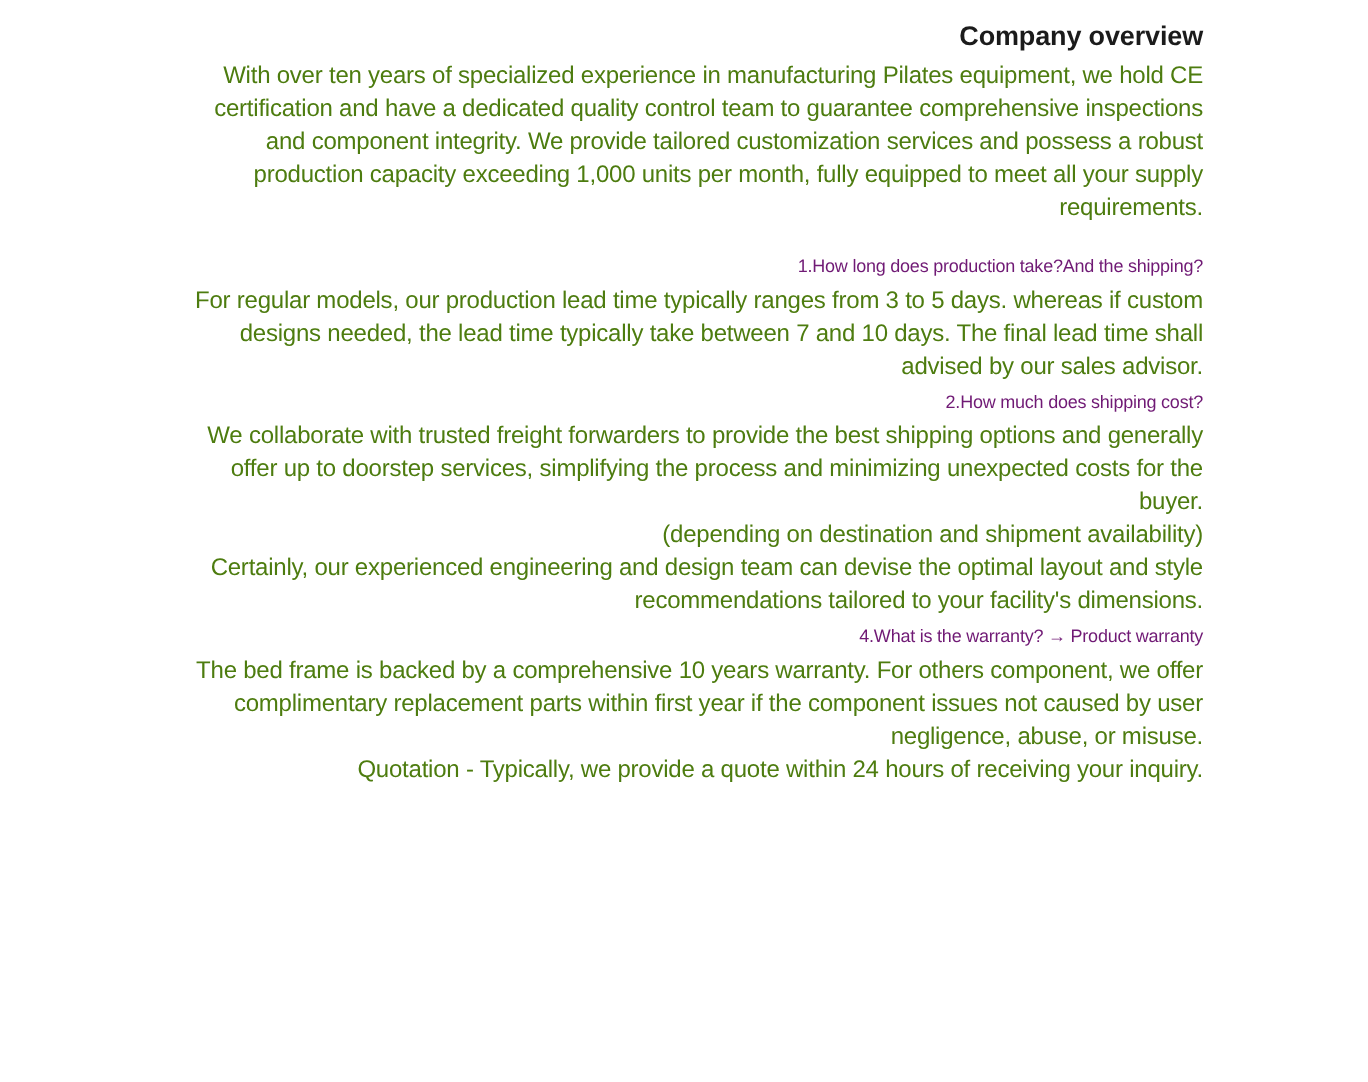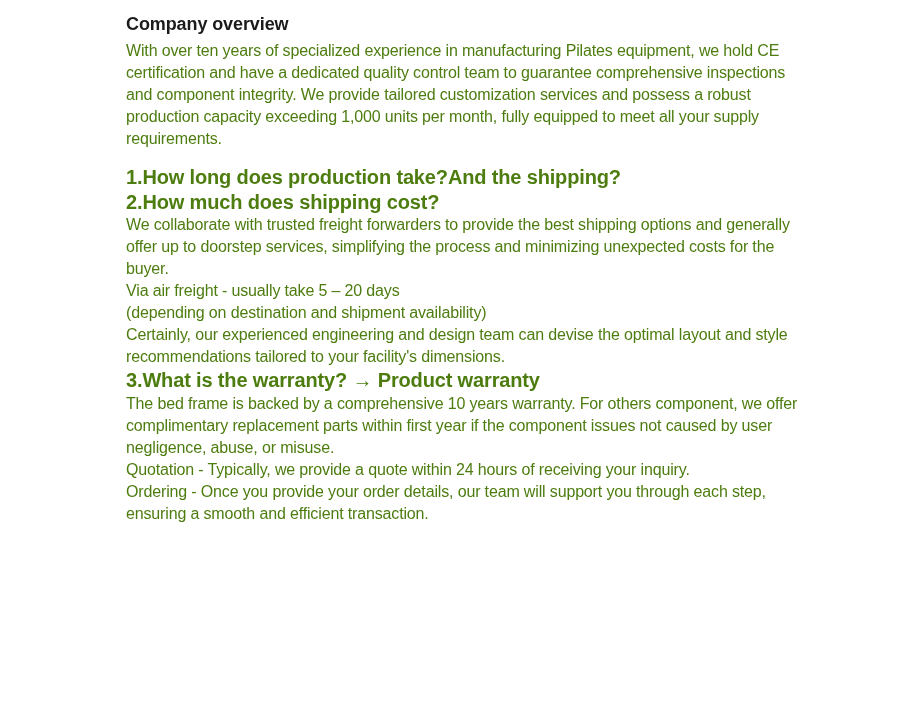--- a/index.html
+++ b/index.html
@@ -10,20 +10,21 @@
   body {
     width: 912px;
     height: 721px;
     overflow: hidden;
     font-family: "Liberation Sans", sans-serif;
   }
   .page {
     box-sizing: border-box;
     padding: 12px 0 0 126px;
     width: 724px;
+    text-align: right;
   }
   .content {
     width: 676px;
   }
   h2.section-title {
     margin: 0 0 3px 0;
     font-size: 18px;
     line-height: 25px;
     font-weight: 700;
     color: #1b1b1b;
@@ -35,46 +36,45 @@
     line-height: 22px;
     font-weight: 400;
     color: #4d7c0f;
     letter-spacing: -0.15px;
   }
   p.gap {
     margin-bottom: 15px;
   }
   h3.question {
     margin: 0;
-    font-size: 20px;
+    font-size: 12px;
     line-height: 24.5px;
-    font-weight: 700;
-    color: #4d7c0f;
+    font-weight: 400;
+    color: #701a75;
     letter-spacing: -0.15px;
   }
 </style>
 </head>
 <body>
 
 <main class="page">
   <div class="content">
 
     <h2 class="section-title">Company overview</h2>
 
     <p class="body gap">With over ten years of specialized experience in manufacturing Pilates equipment, we hold CE certification and have a dedicated quality control team to guarantee comprehensive inspections and component integrity. We provide tailored customization services and possess a robust production capacity exceeding 1,000 units per month, fully equipped to meet all your supply requirements.</p>
 
     <h3 class="question">1.How long does production take?And the shipping?</h3>
+    <p class="body">For regular models, our production lead time typically ranges from 3 to 5 days. whereas if custom designs needed, the lead time typically take between 7 and 10 days. The final lead time shall advised by our sales advisor.</p>
 
     <h3 class="question">2.How much does shipping cost?</h3>
     <p class="body">We collaborate with trusted freight forwarders to provide the best shipping options and generally offer up to doorstep services, simplifying the process and minimizing unexpected costs for the buyer.</p>
-    <p class="body">Via air freight - usually take 5 – 20 days</p>
     <p class="body">(depending on destination and shipment availability)</p>
 
     <p class="body">Certainly, our experienced engineering and design team can devise the optimal layout and style recommendations tailored to your facility's dimensions.</p>
 
-    <h3 class="question">3.What is the warranty? → Product warranty</h3>
+    <h3 class="question">4.What is the warranty? → Product warranty</h3>
     <p class="body">The bed frame is backed by a comprehensive 10 years warranty. For others component, we offer complimentary replacement parts within first year if the component issues not caused by user negligence, abuse, or misuse.</p>
 
     <p class="body">Quotation - Typically, we provide a quote within 24 hours of receiving your inquiry.</p>
-    <p class="body">Ordering - Once you provide your order details, our team will support you through each step, ensuring a smooth and efficient transaction.</p>
 
   </div>
 </main>
 
 </body></html>

